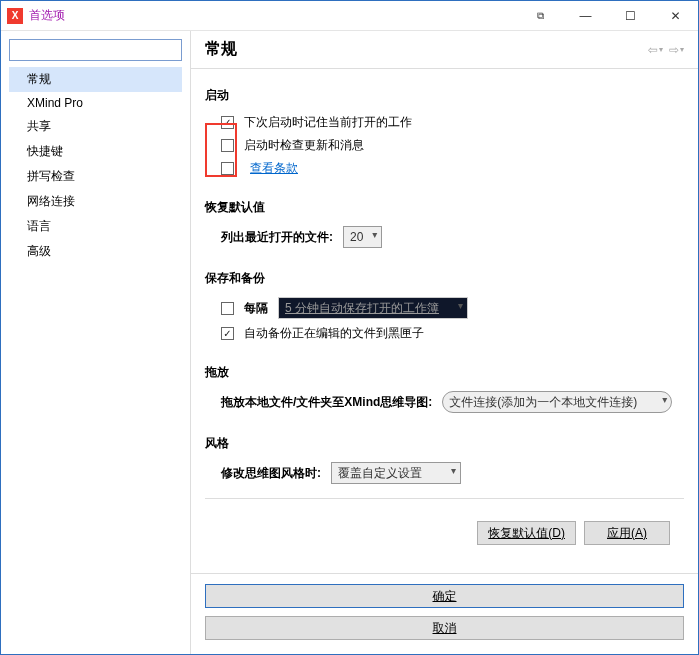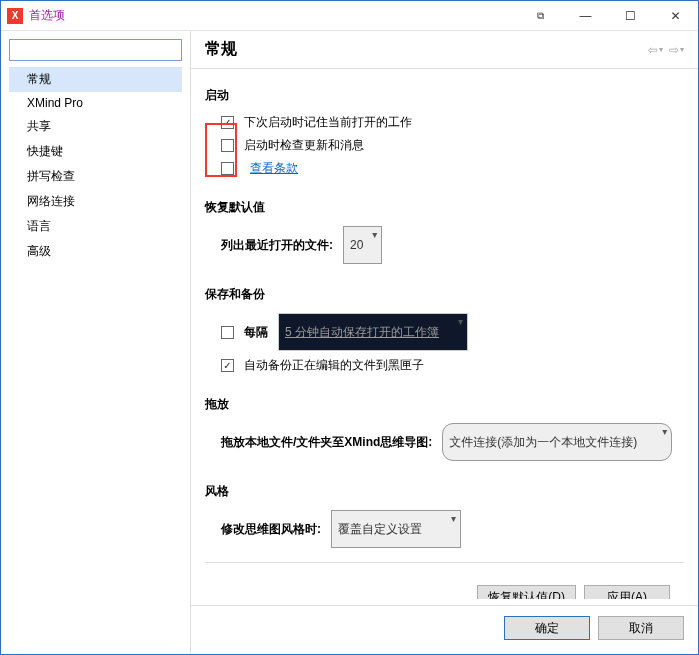--- a/index.html
+++ b/index.html
@@ -23,28 +23,28 @@
 .main-header h1 { font-size: 16px; font-weight: bold; margin: 0; flex: 1; }
 .nav-arrows { display: flex; gap: 6px; color: #aaa; }
 .nav-arrow { display: inline-flex; align-items: center; gap: 1px; }
 .content { flex: 1; overflow: auto; padding: 10px 14px 10px 14px; }
 .section-label { font-weight: bold; margin: 8px 0 10px 0; }
 .row { margin: 6px 0 6px 16px; display: flex; align-items: center; flex-wrap: wrap; gap: 4px; }
 .checkbox { width: 13px; height: 13px; border: 1px solid #666; margin-right: 6px; display: inline-flex; align-items: center; justify-content: center; font-size: 10px; color: #222; background: #fff; }
 .red-box { position: absolute; border: 2px solid #f03a2e; pointer-events: none; }
 .content-wrap { position: relative; }
 .link { color: #0066cc; text-decoration: underline; cursor: pointer; margin-left: 6px; }
-select, .select-like { height: 38px; border: 1px solid #999; background: #efefef; padding: 0 18px 0 6px; appearance: none; position: relative; display: inline-flex; align-items: center; color: #333; }
+select, .select-like { height: 22px; border: 1px solid #999; background: #efefef; padding: 0 18px 0 6px; appearance: none; position: relative; display: inline-flex; align-items: center; color: #333; }
 .select-wrap { position: relative; display: inline-block; }
 .select-wrap::after { content: "▾"; position: absolute; right: 5px; top: 3px; pointer-events: none; color: #555; font-size: 10px; }
 .select-disabled { color: #999; background: #0f172a; border-color: #ccc; text-decoration: underline; }
 .hr { border: none; border-top: 1px solid #ddd; margin: 14px 0; }
 .button-row { display: flex; justify-content: flex-end; gap: 8px; padding: 8px 14px 0 14px; }
 .footer { padding: 10px 14px 14px 14px; border-top: 1px solid #ddd; margin-top: 6px; }
-.btn { min-width: 86px; height: 24px; border: 1px solid #adadad; background: #e1e1e1; display: inline-flex; align-items: center; justify-content: center; padding: 0 10px; cursor: default; }
+.btn { min-width: 86px; height: 24px; border: 1px solid #adadad; background: #e1e1e1; display: inline-flex; align-items: center; justify-content: center; padding: 0 10px; cursor: default; text-decoration: underline; }
 .btn.primary { border-color: #2e6fbf; }
 .label-inline { margin-right: 6px; font-weight: bold; }
 .wide-select { min-width: 230px; border-radius: 11px; }
 </style>
 <style>.filter-input{color:#fff;background:#2e6fbf;}</style></head>
 <body>
 
 <div class="window">
   <div class="titlebar">
     <div class="app-icon">X</div>
@@ -165,21 +165,21 @@
           <div class="btn">
               <span>恢复默认值(D)</span>
             </div>
           <div class="btn">
               <span>应用(A)</span>
             </div>
         </div>
       </div>
 
       <div class="footer">
-        <div class="button-row" style="padding:0;">
+        <div class="button-row" style="padding:0;flex-direction:column;">
           <div class="btn primary">
               <span>确定</span>
             </div>
           <div class="btn">
               <span>取消</span>
             </div>
         </div>
       </div>
     </div>
   </div>

